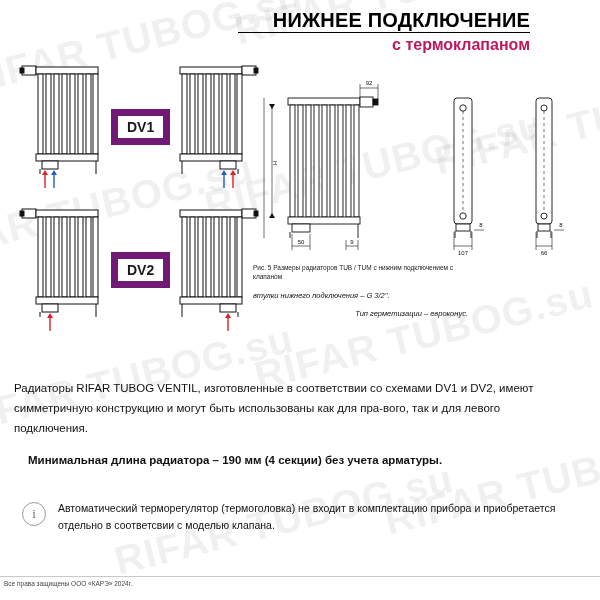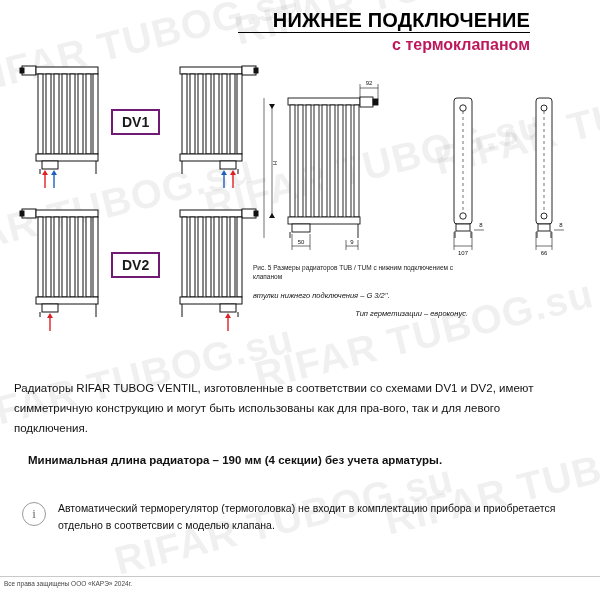--- a/index.html
+++ b/index.html
@@ -42,21 +42,21 @@
     position:absolute;right:14px;top:36px;
     font-size:16px;font-weight:bold;color:#be185d;
   }
   .header-rule{
     position:absolute;right:14px;top:32px;width:292px;height:1px;background:#000;
   }
   
   .rad-block{position:absolute;z-index:2;}
   .rad-label{
     position:absolute;
-    border:2px solid #701a75;
+    border:7px solid #701a75;
     background:#fff;
     font-size:14px;font-weight:bold;
     padding:3px 9px;
     z-index:3;
   }
   
   .fig-caption{
     position:absolute;left:253px;top:264px;width:230px;
     font-size:6.5px;color:#222;line-height:1.35;
     z-index:2;

